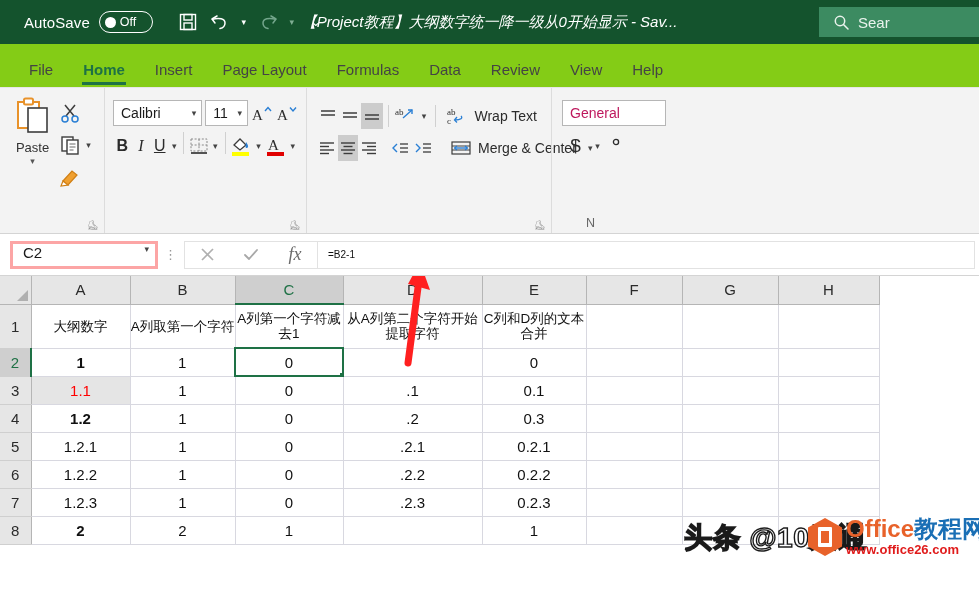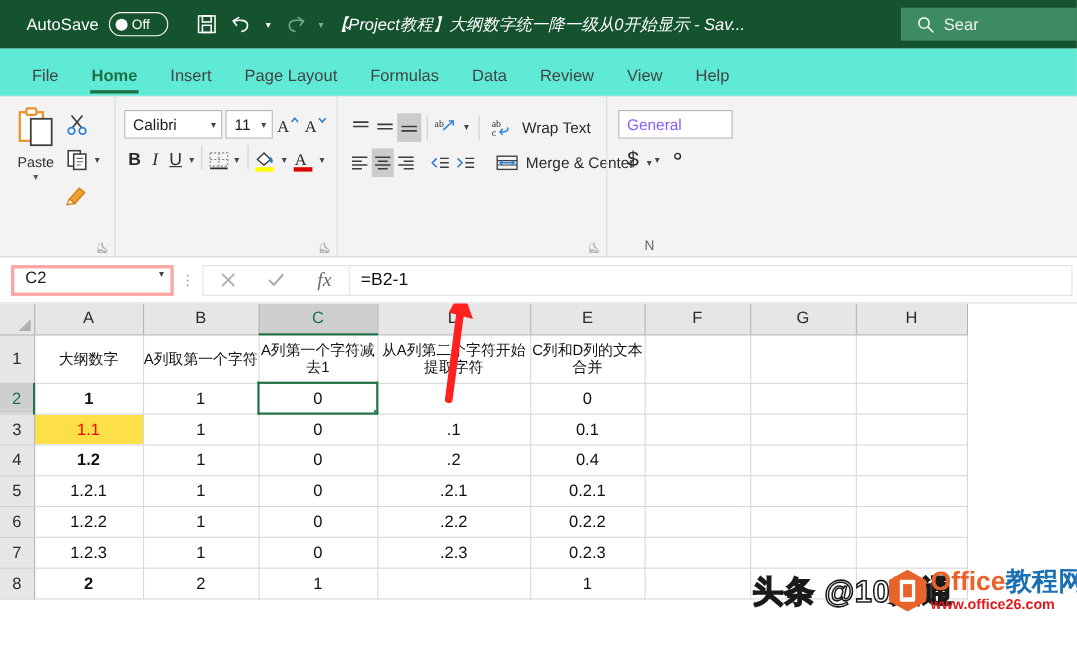--- a/index.html
+++ b/index.html
@@ -58,21 +58,21 @@
     width: 160px; height: 30px;
     background: #3c8b61;
     display: flex; align-items: center; gap: 8px;
     padding-left: 14px;
   }
   .searchbox .ph { font-size: 15px; color: #eaf3ed; }
 
   
   .tabbar {
     height: 44px;
-    background: #5eead4;
+    background: #84cc16;
     display: flex; align-items: flex-end;
     padding-left: 14px;
     border-bottom: 1px solid #e6e6e6;
   }
   .tab {
     font-size: 15px; color: #444444;
     padding: 0 15px 9px 15px;
     position: relative;
     white-space: nowrap;
   }
@@ -163,21 +163,21 @@
   }
 
   
   .g-number { width: 100px; }
   .g-number .group-body { flex-direction: column; gap: 6px; padding-top: 6px; padding-left: 10px; }
   .numfmt {
     width: 104px; height: 26px;
     background: #ffffff; border: 1px solid #b6b6b6;
     display: flex; align-items: center;
     padding-left: 7px;
-    font-size: 14px; color: #8b5cf6;
+    font-size: 14px; color: #be185d;
   }
 
   
   .formulabar {
     height: 42px;
     background: #ffffff;
     display: flex; align-items: center;
     border-bottom: 1px solid #d4d4d4;
     padding: 0 4px;
   }
@@ -201,21 +201,21 @@
     width: 44px; height: 26px;
     display: flex; align-items: center; justify-content: center;
     font-size: 17px; color: #a8a8a8;
   }
   .fb-act.fx { font-style: italic; font-family: "Liberation Serif", serif; color: #6a6a6a; font-size: 17px; }
   .fb-input {
     flex: 1; height: 28px;
     border: 1px solid #e2e2e2; background: #ffffff;
     display: flex; align-items: center;
     padding-left: 10px;
-    font-size: 16px; color: #111111;
+    font-size: 10px; color: #111111;
   }
 
   
   .gridwrap { position: relative; background: #ffffff; height: 294px; overflow: hidden; }
   table.grid { border-collapse: collapse; table-layout: fixed; }
   table.grid td, table.grid th { padding: 0; }
 
   .corner {
     width: 31px; height: 28px;
     background: #e6e6e6; border-right: 1px solid #b5b5b5; border-bottom: 1px solid #b5b5b5;
@@ -253,21 +253,21 @@
     overflow: hidden;
   }
   td.cell.hdr {
     height: 44px;
     font-size: 13.5px; line-height: 15px;
     background: #ffffff;
     margin-top: 16px;
   }
   td.cell.bold { font-weight: bold; }
   td.cell.red { color: #ff0000; }
-  td.cell.shade { background: #fde047; }
+  td.cell.shade { background: #e5e5e5; }
   td.cell.selcell {
     border: 2px solid #1e7145;
     position: relative;
   }
   .fill-handle {
     position: absolute; right: -4px; bottom: -4px;
     width: 7px; height: 7px; background: #1e7145;
     border: 1px solid #ffffff;
   }
 
@@ -691,21 +691,21 @@
           <td class="cell"></td>
           <td class="cell"></td>
           <td class="cell"></td>
         </tr>
         <tr>
           <td class="rowhead">4</td>
           <td class="cell bold">1.2</td>
           <td class="cell">1</td>
           <td class="cell">0</td>
           <td class="cell">.2</td>
-          <td class="cell">0.4</td>
+          <td class="cell">0.3</td>
           <td class="cell"></td>
           <td class="cell"></td>
           <td class="cell"></td>
         </tr>
         <tr>
           <td class="rowhead">5</td>
           <td class="cell">1.2.1</td>
           <td class="cell">1</td>
           <td class="cell">0</td>
           <td class="cell">.2.1</td>

